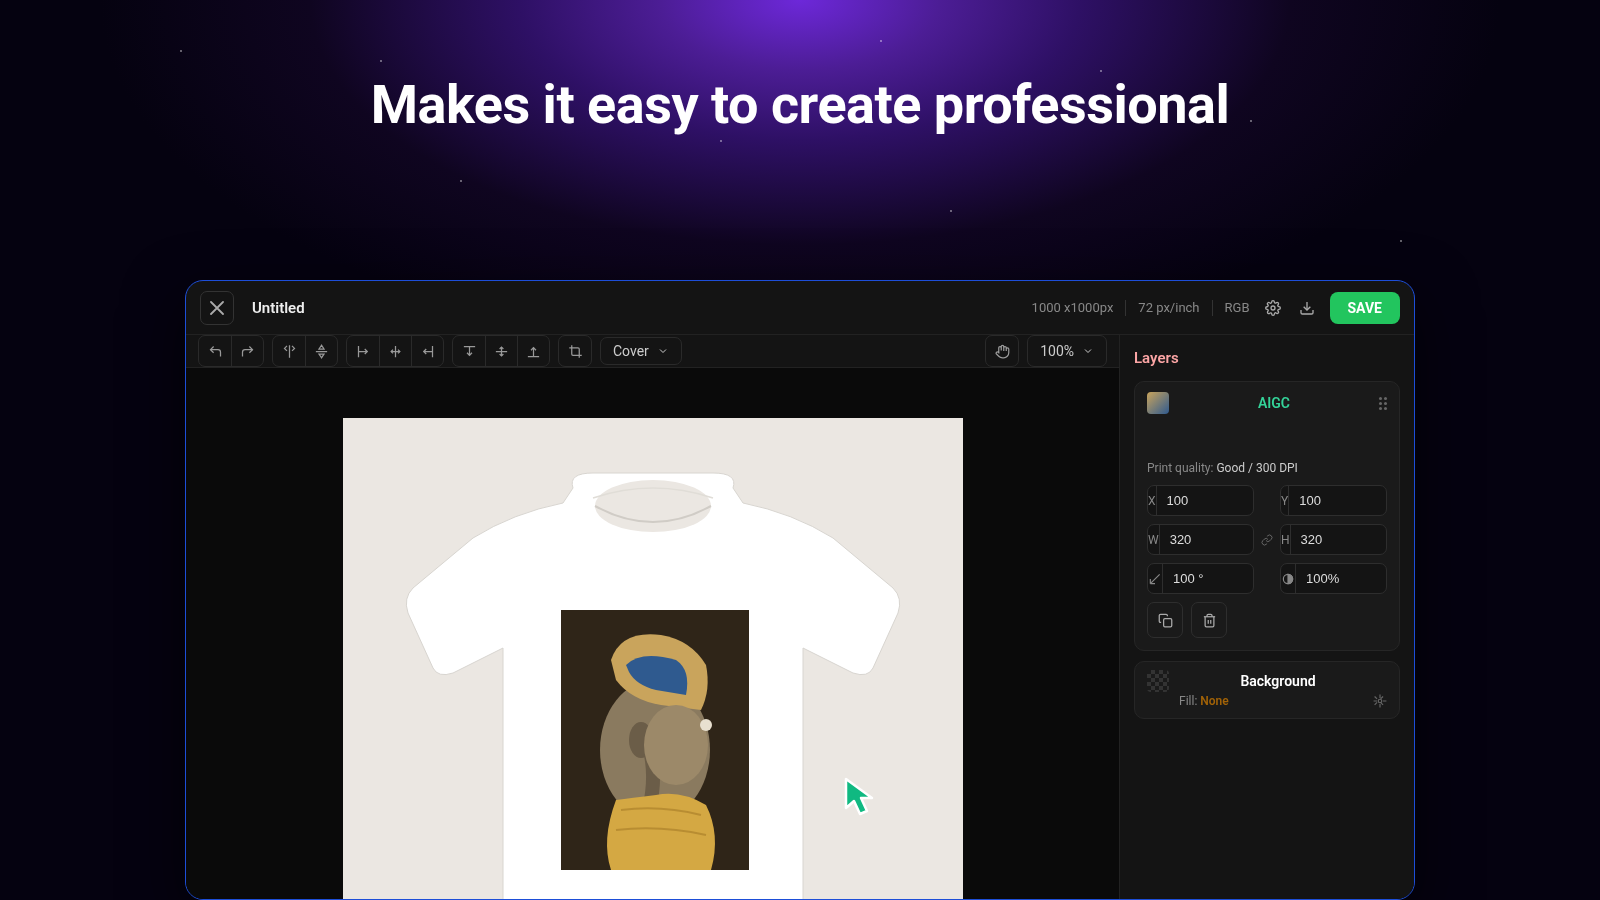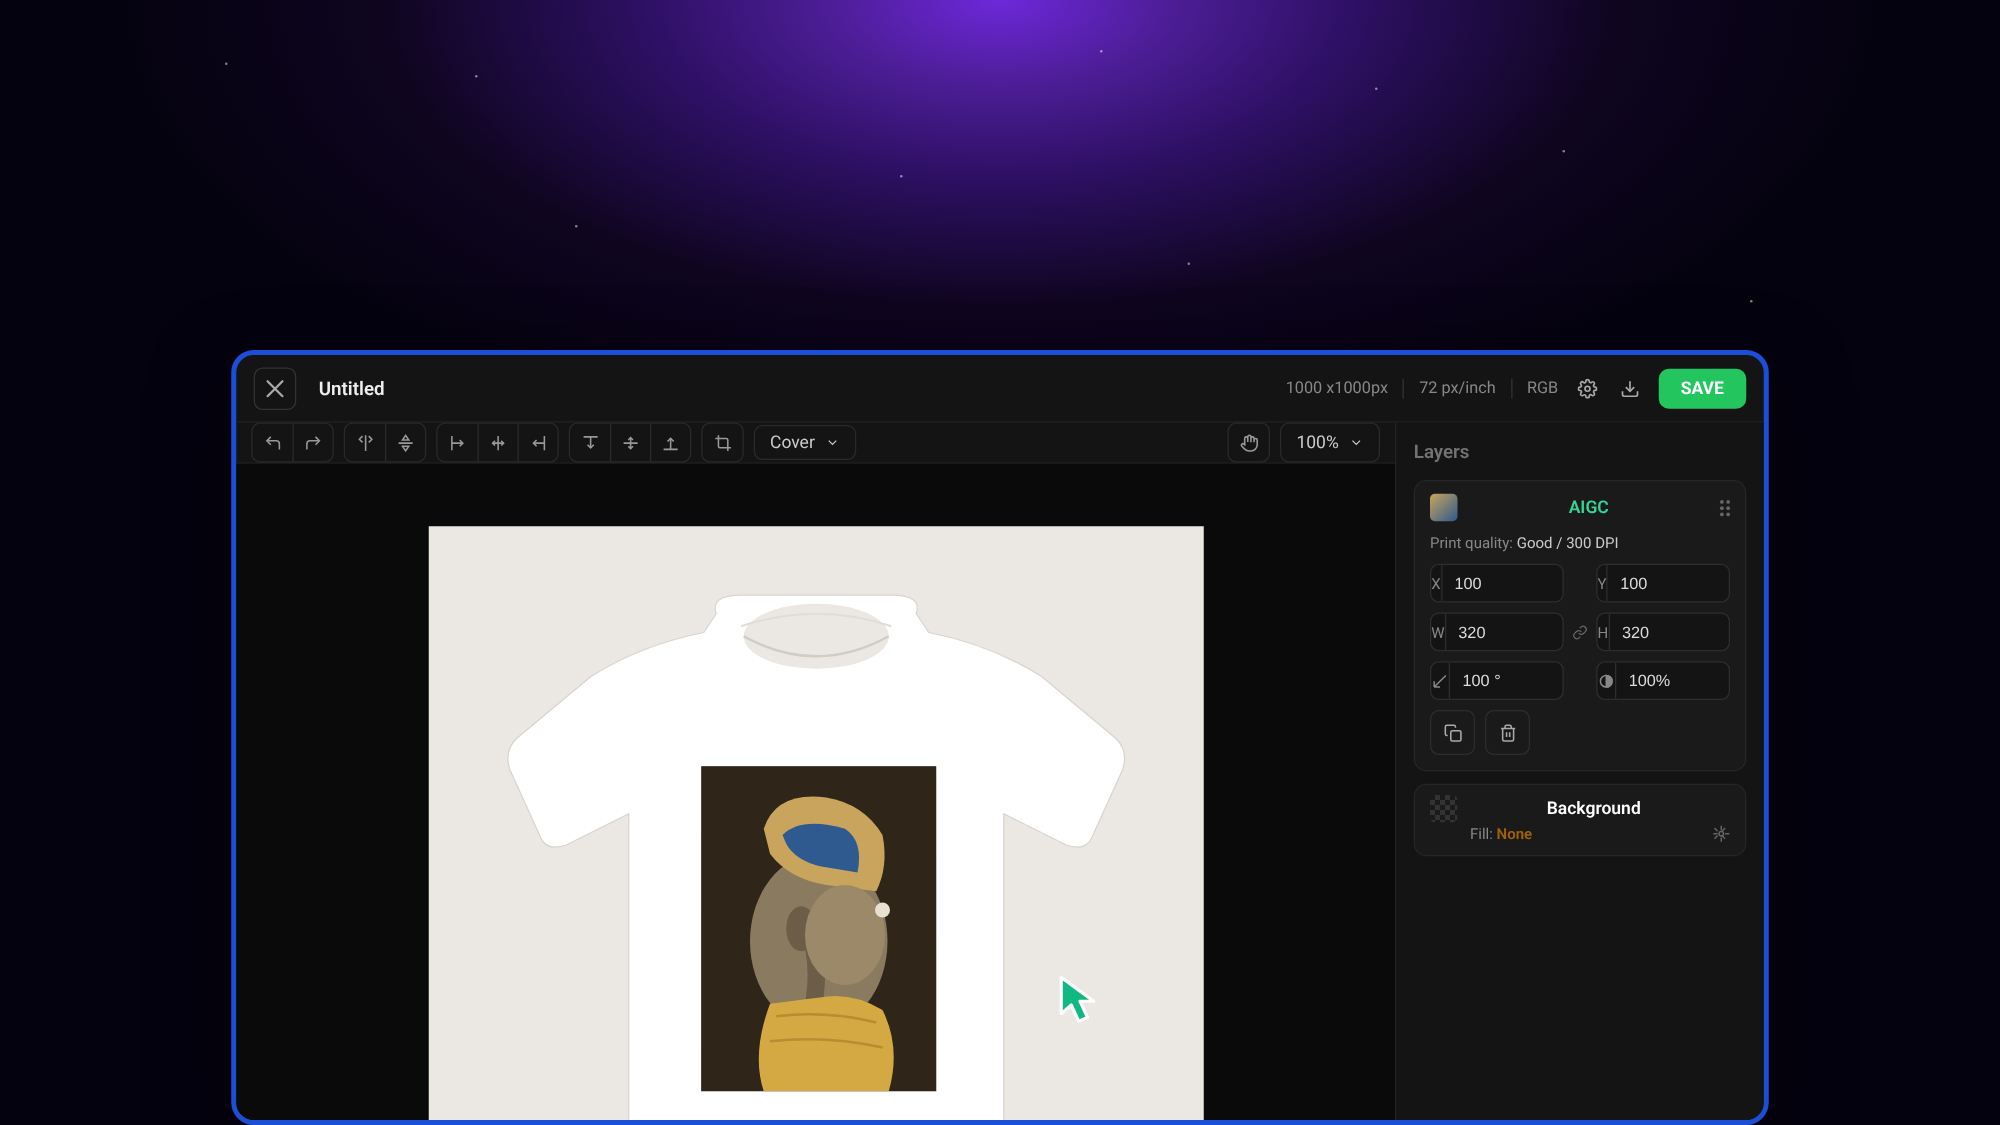--- a/index.html
+++ b/index.html
@@ -21,21 +21,21 @@
   letter-spacing: -0.5px;
 }
 .app-window {
   position: absolute;
   top: 280px;
   left: 185px;
   width: 1230px;
   height: 620px;
   background: #141414;
   border-radius: 18px;
-  border: 4px solid #1d4ed8;
+  border: 1px solid #1d4ed8;
   overflow: hidden;
   box-shadow: 0 20px 60px rgba(0,0,0,0.6);
 }
 .topbar {
   display: flex;
   align-items: center;
   height: 54px;
   padding: 0 14px;
   border-bottom: 1px solid #222;
 }
@@ -155,21 +155,21 @@
 .layers-panel {
   width: 295px;
   border-left: 1px solid #222;
   padding: 14px;
   background: #141414;
   overflow-y: auto;
 }
 .panel-title {
   font-size: 15px;
   font-weight: 600;
-  color: #737373;
+  color: #fca5a5;
   margin-bottom: 14px;
 }
 .add-element-btn {
   width: 100%;
   background: #1e1e1e;
   border: 1px solid #2a2a2a;
   border-radius: 8px;
   padding: 10px;
   color: #ddd;
   font-size: 14px;
@@ -207,20 +207,21 @@
   color: #555;
   cursor: grab;
   display: flex;
   flex-direction: column;
   gap: 2px;
 }
 .drag-handle span { display: flex; gap: 2px; }
 .drag-handle i { width: 3px; height: 3px; background: #666; border-radius: 50%; display: block; }
 .layer-body {
   padding: 0 12px 12px;
+  margin-top: 37px;
 }
 .pq-line {
   font-size: 12px;
   color: #888;
   margin-bottom: 10px;
 }
 .pq-val { color: #ccc; }
 .prop-row {
   display: flex;
   gap: 6px;
@@ -297,20 +298,21 @@
 <div class="star" style="top:140px;left:720px"></div>
 <div class="star" style="top:70px;left:1100px"></div>
 <div class="star" style="top:210px;left:950px"></div>
 <div class="star" style="top:40px;left:880px"></div>
 <div class="star" style="top:180px;left:460px"></div>
 <div class="star" style="top:120px;left:1250px"></div>
 <div class="star" style="top:240px;left:1400px"></div>
 <div class="star" style="top:50px;left:180px"></div>
 
 <div class="headline">
+  <div>Makes it easy to create professional</div>
 </div>
 
 <div class="app-window">
 
   <div class="topbar">
     <div class="close-btn">
       <svg width="14" height="14" viewBox="0 0 14 14">
           <path d="M1 1 L13 13 M13 1 L1 13" stroke="currentColor" stroke-width="1.8" stroke-linecap="round"></path>
         </svg>
     </div>

